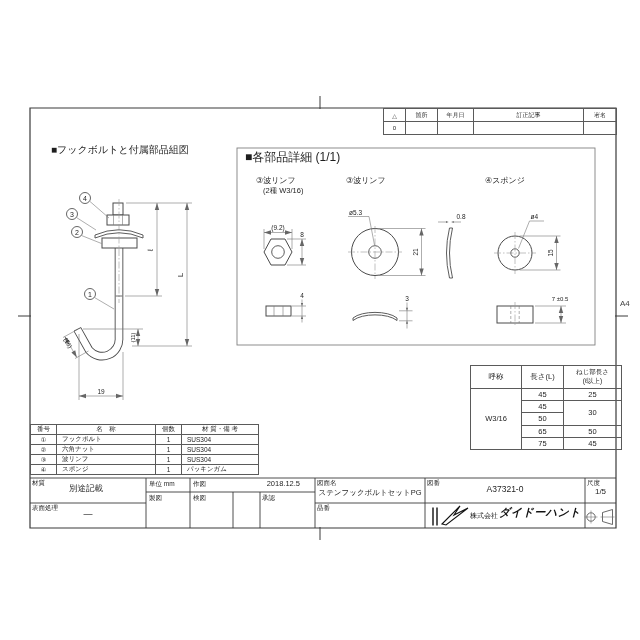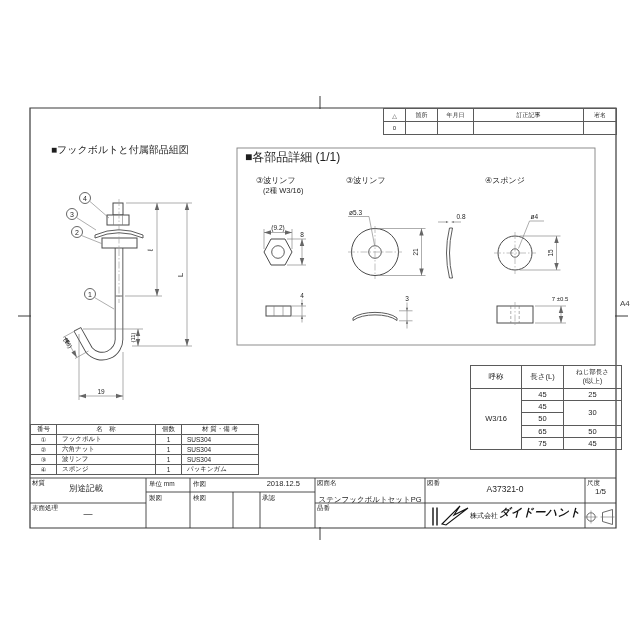--- a/index.html
+++ b/index.html
@@ -283,21 +283,21 @@
   <span class="t fs85 ctr" style="left:30px;top:484px;width:112px;">別途記載</span>
   <span class="t fs65" style="left:32px;top:504px;">表面処理</span>
   <span class="t fs9 ctr" style="left:30px;top:509px;width:116px;">—</span>
   <span class="t fs65" style="left:149px;top:480px;">単位 mm</span>
   <span class="t fs65" style="left:193px;top:480px;">作図</span>
   <span class="t fs75 rgt" style="left:195px;top:480px;width:105px;">2018.12.5</span>
   <span class="t fs65" style="left:149px;top:494px;">製図</span>
   <span class="t fs65" style="left:193px;top:494px;">検図</span>
   <span class="t fs65" style="left:262px;top:494px;">承認</span>
   <span class="t fs65" style="left:317px;top:479px;">図面名</span>
-  <span class="t fs75 ctr" style="left:316px;top:489px;width:108px;margin-top:7px;">ステンフックボルトセットPG</span>
+  <span class="t fs75 ctr" style="left:316px;top:489px;width:108px;">ステンフックボルトセットPG</span>
   <span class="t fs65" style="left:317px;top:504px;">品番</span>
   <span class="t fs65" style="left:427px;top:479px;">図番</span>
   <span class="t fs85 ctr" style="left:425px;top:485px;width:160px;">A37321-0</span>
   <span class="t fs65" style="left:587px;top:479px;">尺度</span>
   <span class="t fs8 ctr" style="left:585px;top:487px;width:31px;">1/5</span>
   <span class="t fs7" style="left:470px;top:512px;color:#111;">株式会社</span>
   <span class="t fs11 company" style="left:499px;top: 506px;">ダイドーハント</span>
 
 </div>
 

